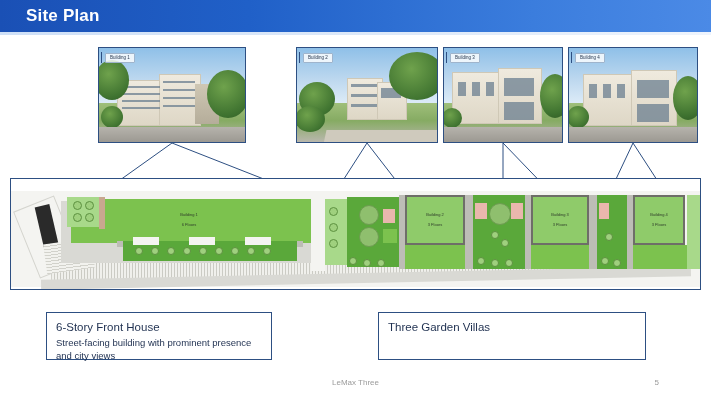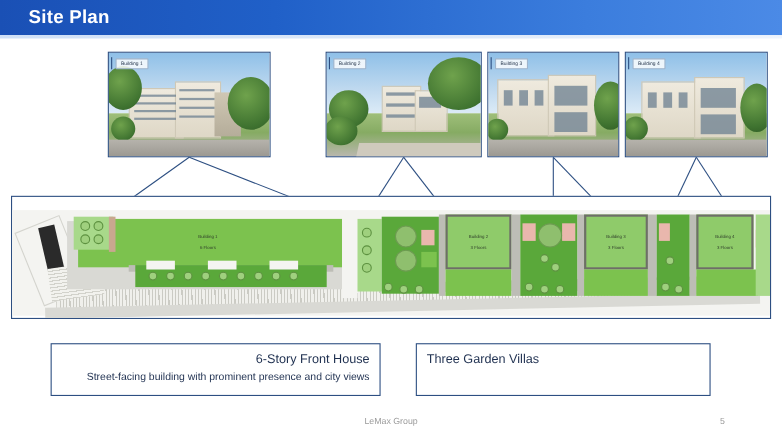--- a/index.html
+++ b/index.html
@@ -394,23 +394,23 @@
   <div class="sp sp-bldg" style="left:622px; top:16px; width:52px; height:50px;"></div>
   <div class="sp-lbl" style="left:624px; top:28px; width:48px;">
     <span>Building 4</span><br>
     <span>3 Floors</span>
   </div>
   <div class="sp sp-green" style="left:622px; top:66px; width:56px; height:24px;"></div>
   <div class="sp sp-pink" style="left:676px; top:30px; width:10px; height:16px;"></div>
   <div class="sp sp-green-l" style="left:676px; top:16px; width:15px; height:74px;"></div>
 </div>
 
-<div class="caption" style="left:46px; top:312px; width:300px; height:48px;text-align:right;">
+<div class="caption" style="left:46px; top:312px; width:226px; height:48px;">
   <div class="caption-title">6-Story Front House</div>
   <div class="caption-body">Street-facing building with prominent presence and city views</div>
 </div>
 
 <div class="caption" style="left:378px; top:312px; width:268px; height:48px;">
   <div class="caption-title">Three Garden Villas</div>
 </div>
 
-<div id="footer-company">LeMax Group</div>
+<div id="footer-company">LeMax Three</div>
 <div id="footer-page">5</div>
 
 </body></html>

